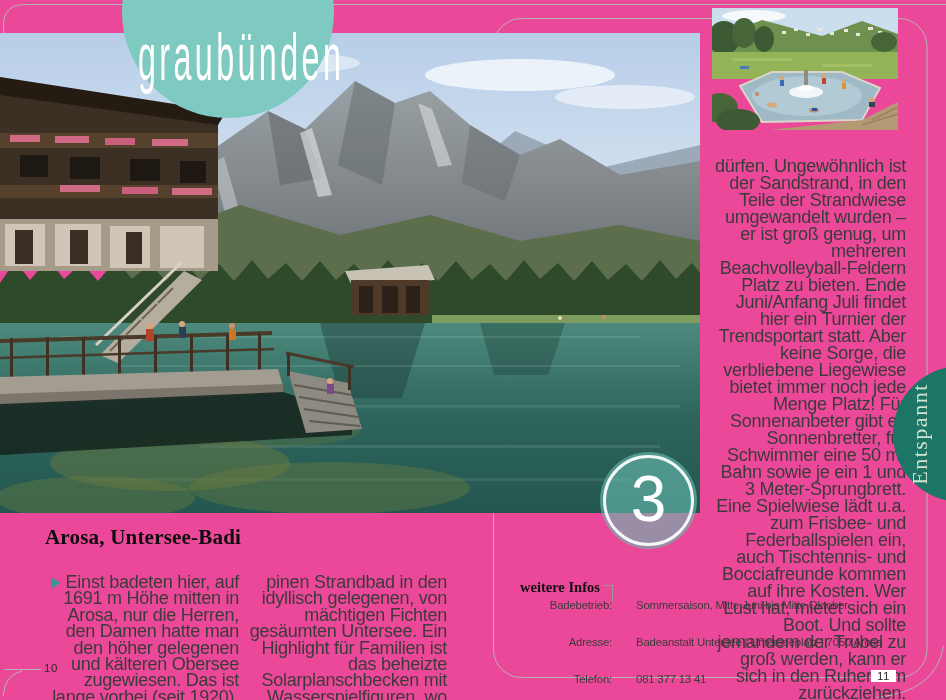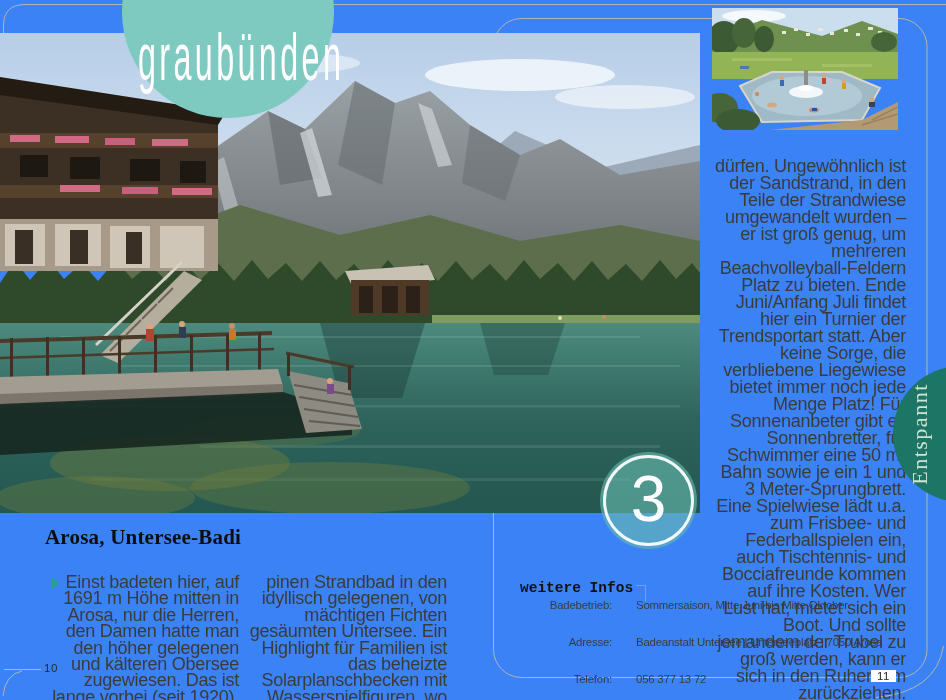--- a/index.html
+++ b/index.html
@@ -1,16 +1,16 @@
 <!DOCTYPE html>
 <html lang="de"><head>
 <meta charset="utf-8">
 <style>
   html,body{margin:0;padding:0;background:#ffffff;}
-  .spread{position:relative;width:946px;height:700px;background:#3b82f6;overflow:hidden;
+  .spread{position:relative;width:946px;height:700px;background:#ec4899;overflow:hidden;
           font-family:"Liberation Sans",sans-serif;color:#3b3b3b;}
   svg{display:block;}
   .abs{position:absolute;}
   
   .lines{left:0;top:0;z-index:1;}
   
   .main-photo{left:0;top:33px;width:700px;height:480px;z-index:2;}
   .pool-photo{left:712px;top:8px;width:186px;height:122px;z-index:2;}
   
   .region-badge{left:122px;top:-94px;width:212px;height:212px;border-radius:50%;
@@ -37,21 +37,21 @@
   .body-text{font-size:18px;line-height:16.4px;letter-spacing:-0.25px;z-index:2;
              text-align:right;hyphens:auto;}
   .col1{left:45px;top:574px;width:194px;}
   .col2{left:249px;top:574px;width:198px;}
   .col3{left:712px;top:158px;width:194px;line-height:17px;}
   .col3 .p2{text-indent:14px;margin-top:0;}
   .intro-arrow{display:inline-block;width:0;height:0;border-left:9px solid #2a9e8f;
              border-top:6px solid transparent;border-bottom:6px solid transparent;
              margin-right:6px;transform:translateY(1px);}
   
-  .info-heading{left:520px;top:576px;z-index:2;font-family:Liberation Mono, monospace;
+  .info-heading{left:520px;top:576px;z-index:2;font-family:Liberation Serif, serif;
              font-weight:bold;font-size:14.5px;color:#111;}
   .info-bracket{display:inline-block;width:9px;height:15px;border-top:1px solid #9a9a9a;
              border-right:1px solid #9a9a9a;transform:translateY(9px);margin-left:3px;}
   .info-table{left:520px;top:599px;width:400px;z-index:2;display:grid;
              grid-template-columns:92px 1fr;column-gap:16px;row-gap:1.2px;
              font-size:11.4px;line-height:13.2px;letter-spacing:-0.2px;gap:24px;}
   .info-label{text-align:right;color:#3b3b3b;}
   .info-value{text-align:left;color:#3b3b3b;}
   
   .page-num{z-index:2;font-size:11.5px;color:#2a2a2a;letter-spacing:0.5px;}
@@ -272,20 +272,20 @@
   <div class="abs info-heading">
     <span>weitere Infos</span><span class="info-bracket"></span>
   </div>
 
   <div class="abs info-table">
     <span class="info-label">Badebetrieb:</span>
     <span class="info-value">Sommersaison, Mitte Juni bis Mitte Oktober</span>
     <span class="info-label">Adresse:</span>
     <span class="info-value">Badeanstalt Untersee | Unterseeplatz | 7050 Arosa</span>
     <span class="info-label">Telefon:</span>
-    <span class="info-value">056 377 13 72</span>
+    <span class="info-value">081 377 13 41</span>
     <span class="info-label">Internet:</span>
   </div>
 
   <span class="abs page-num pg10">10</span>
   <span class="abs page-num pg11">11</span>
 
 </div>
 
 </body></html>

